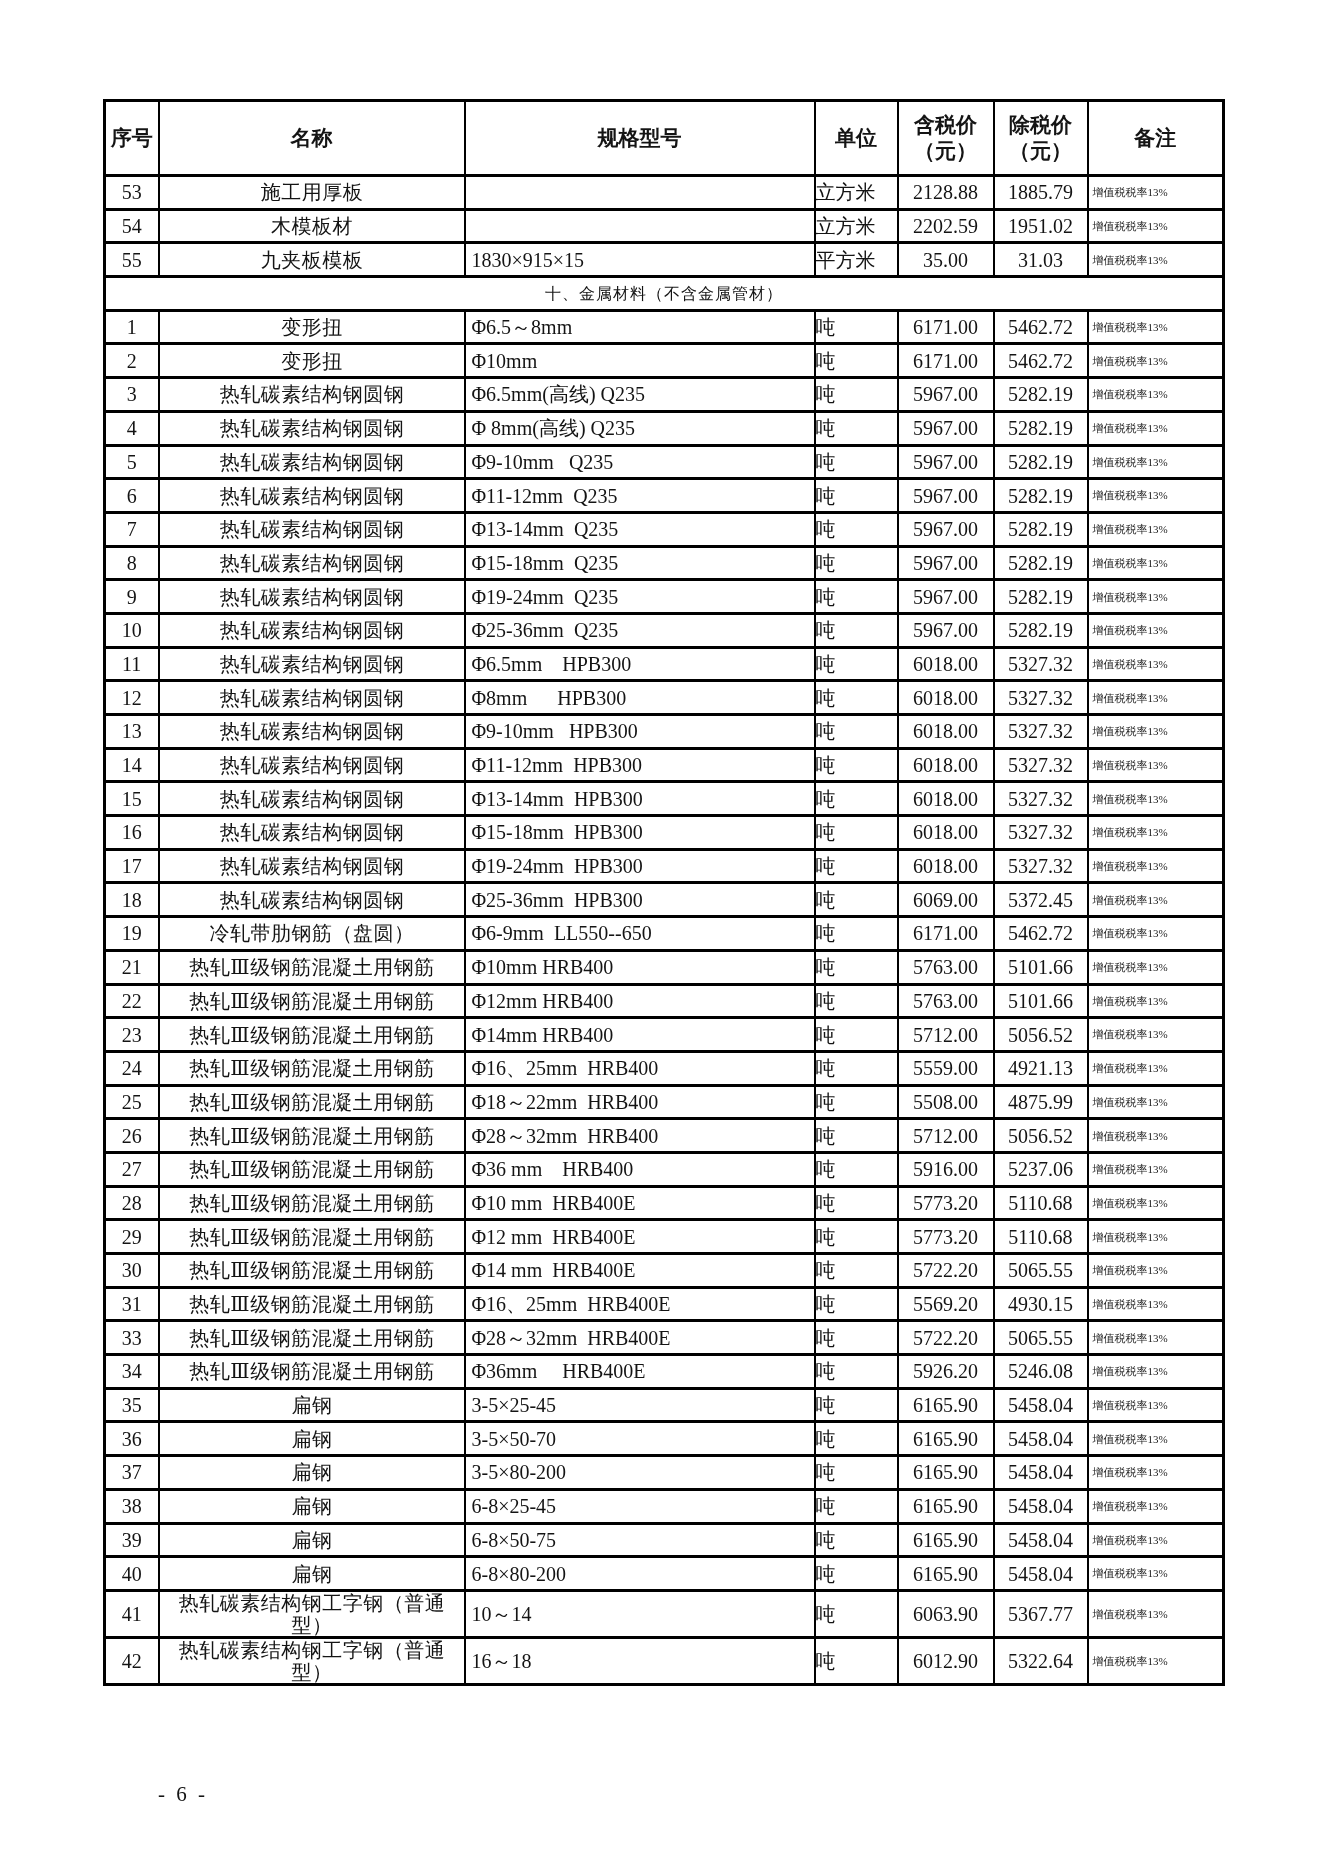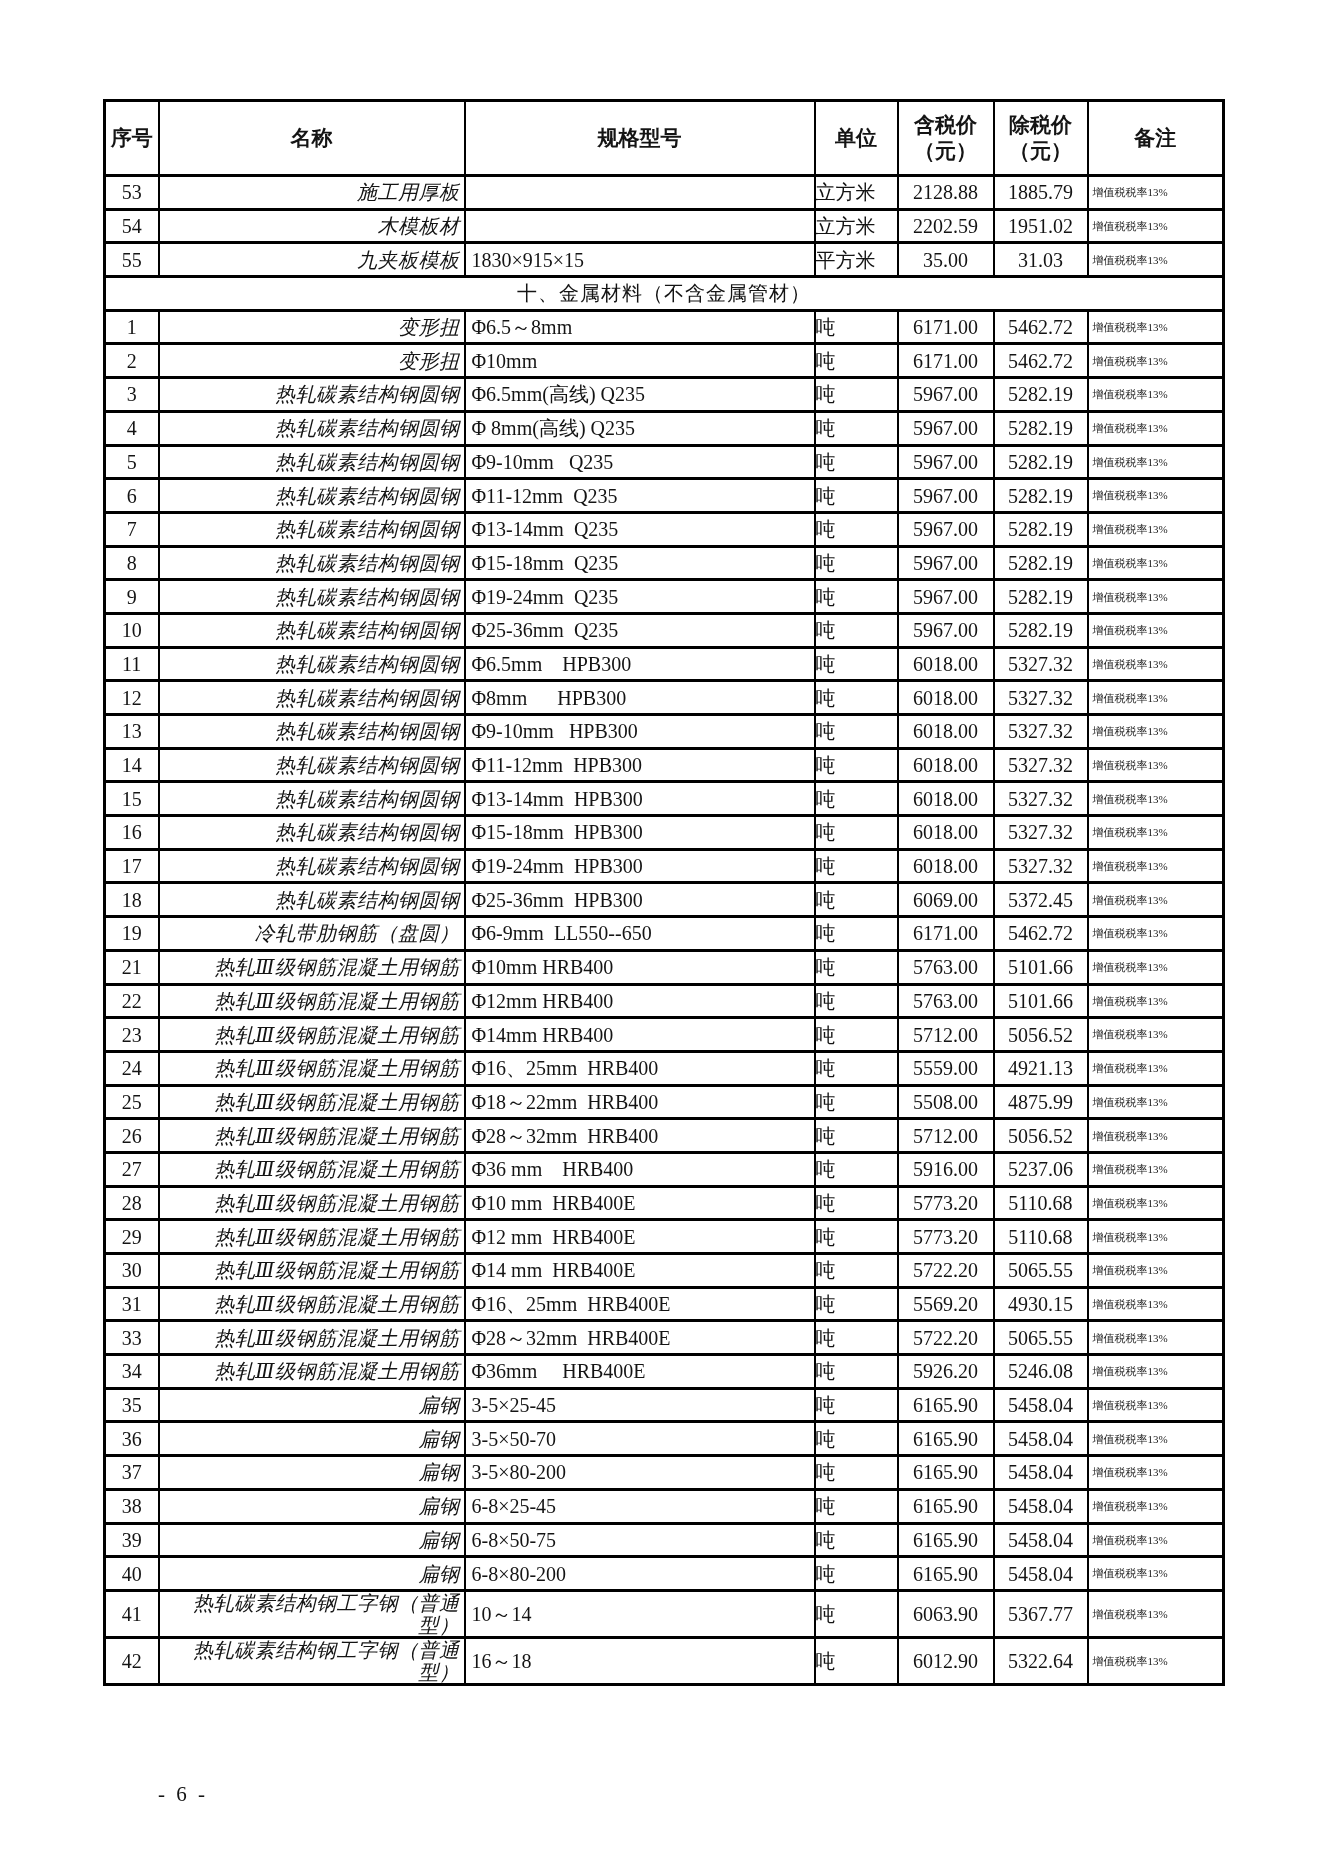--- a/index.html
+++ b/index.html
@@ -40,34 +40,34 @@
     line-height: 1.25;
     padding: 0 2px;
   }
   .price-table tbody tr { height: 33.7px; }
   .price-table td {
     font-size: 20px;
     padding: 0;
     line-height: 1.1;
   }
   td.c-no   { text-align: center; }
-  td.c-name { text-align: right; padding: 0 4px 0 5px; letter-spacing: 0.5px; font-style: italic; }
+  td.c-name { text-align: center; padding: 0 4px 0 5px; letter-spacing: 0.5px; }
   td.c-spec { text-align: left; padding: 0 4px 0 6px; white-space: pre; }
   td.c-unit { text-align: left; }
   td.c-incl, td.c-excl { text-align: center; }
   td.c-remark {
     text-align: left;
     font-size: 11px;
     padding: 0 2px 0 4px;
     color: #222;
     white-space: nowrap;
   }
   td.c-section {
     text-align: center;
-    font-size: 20px;
+    font-size: 16px;
     letter-spacing: 1px;
   }
   .page-number {
     position: absolute;
     left: 158px; top: 1782px;
     font-size: 21px;
     letter-spacing: 3px;
     color: #141414;
   }
 </style>

